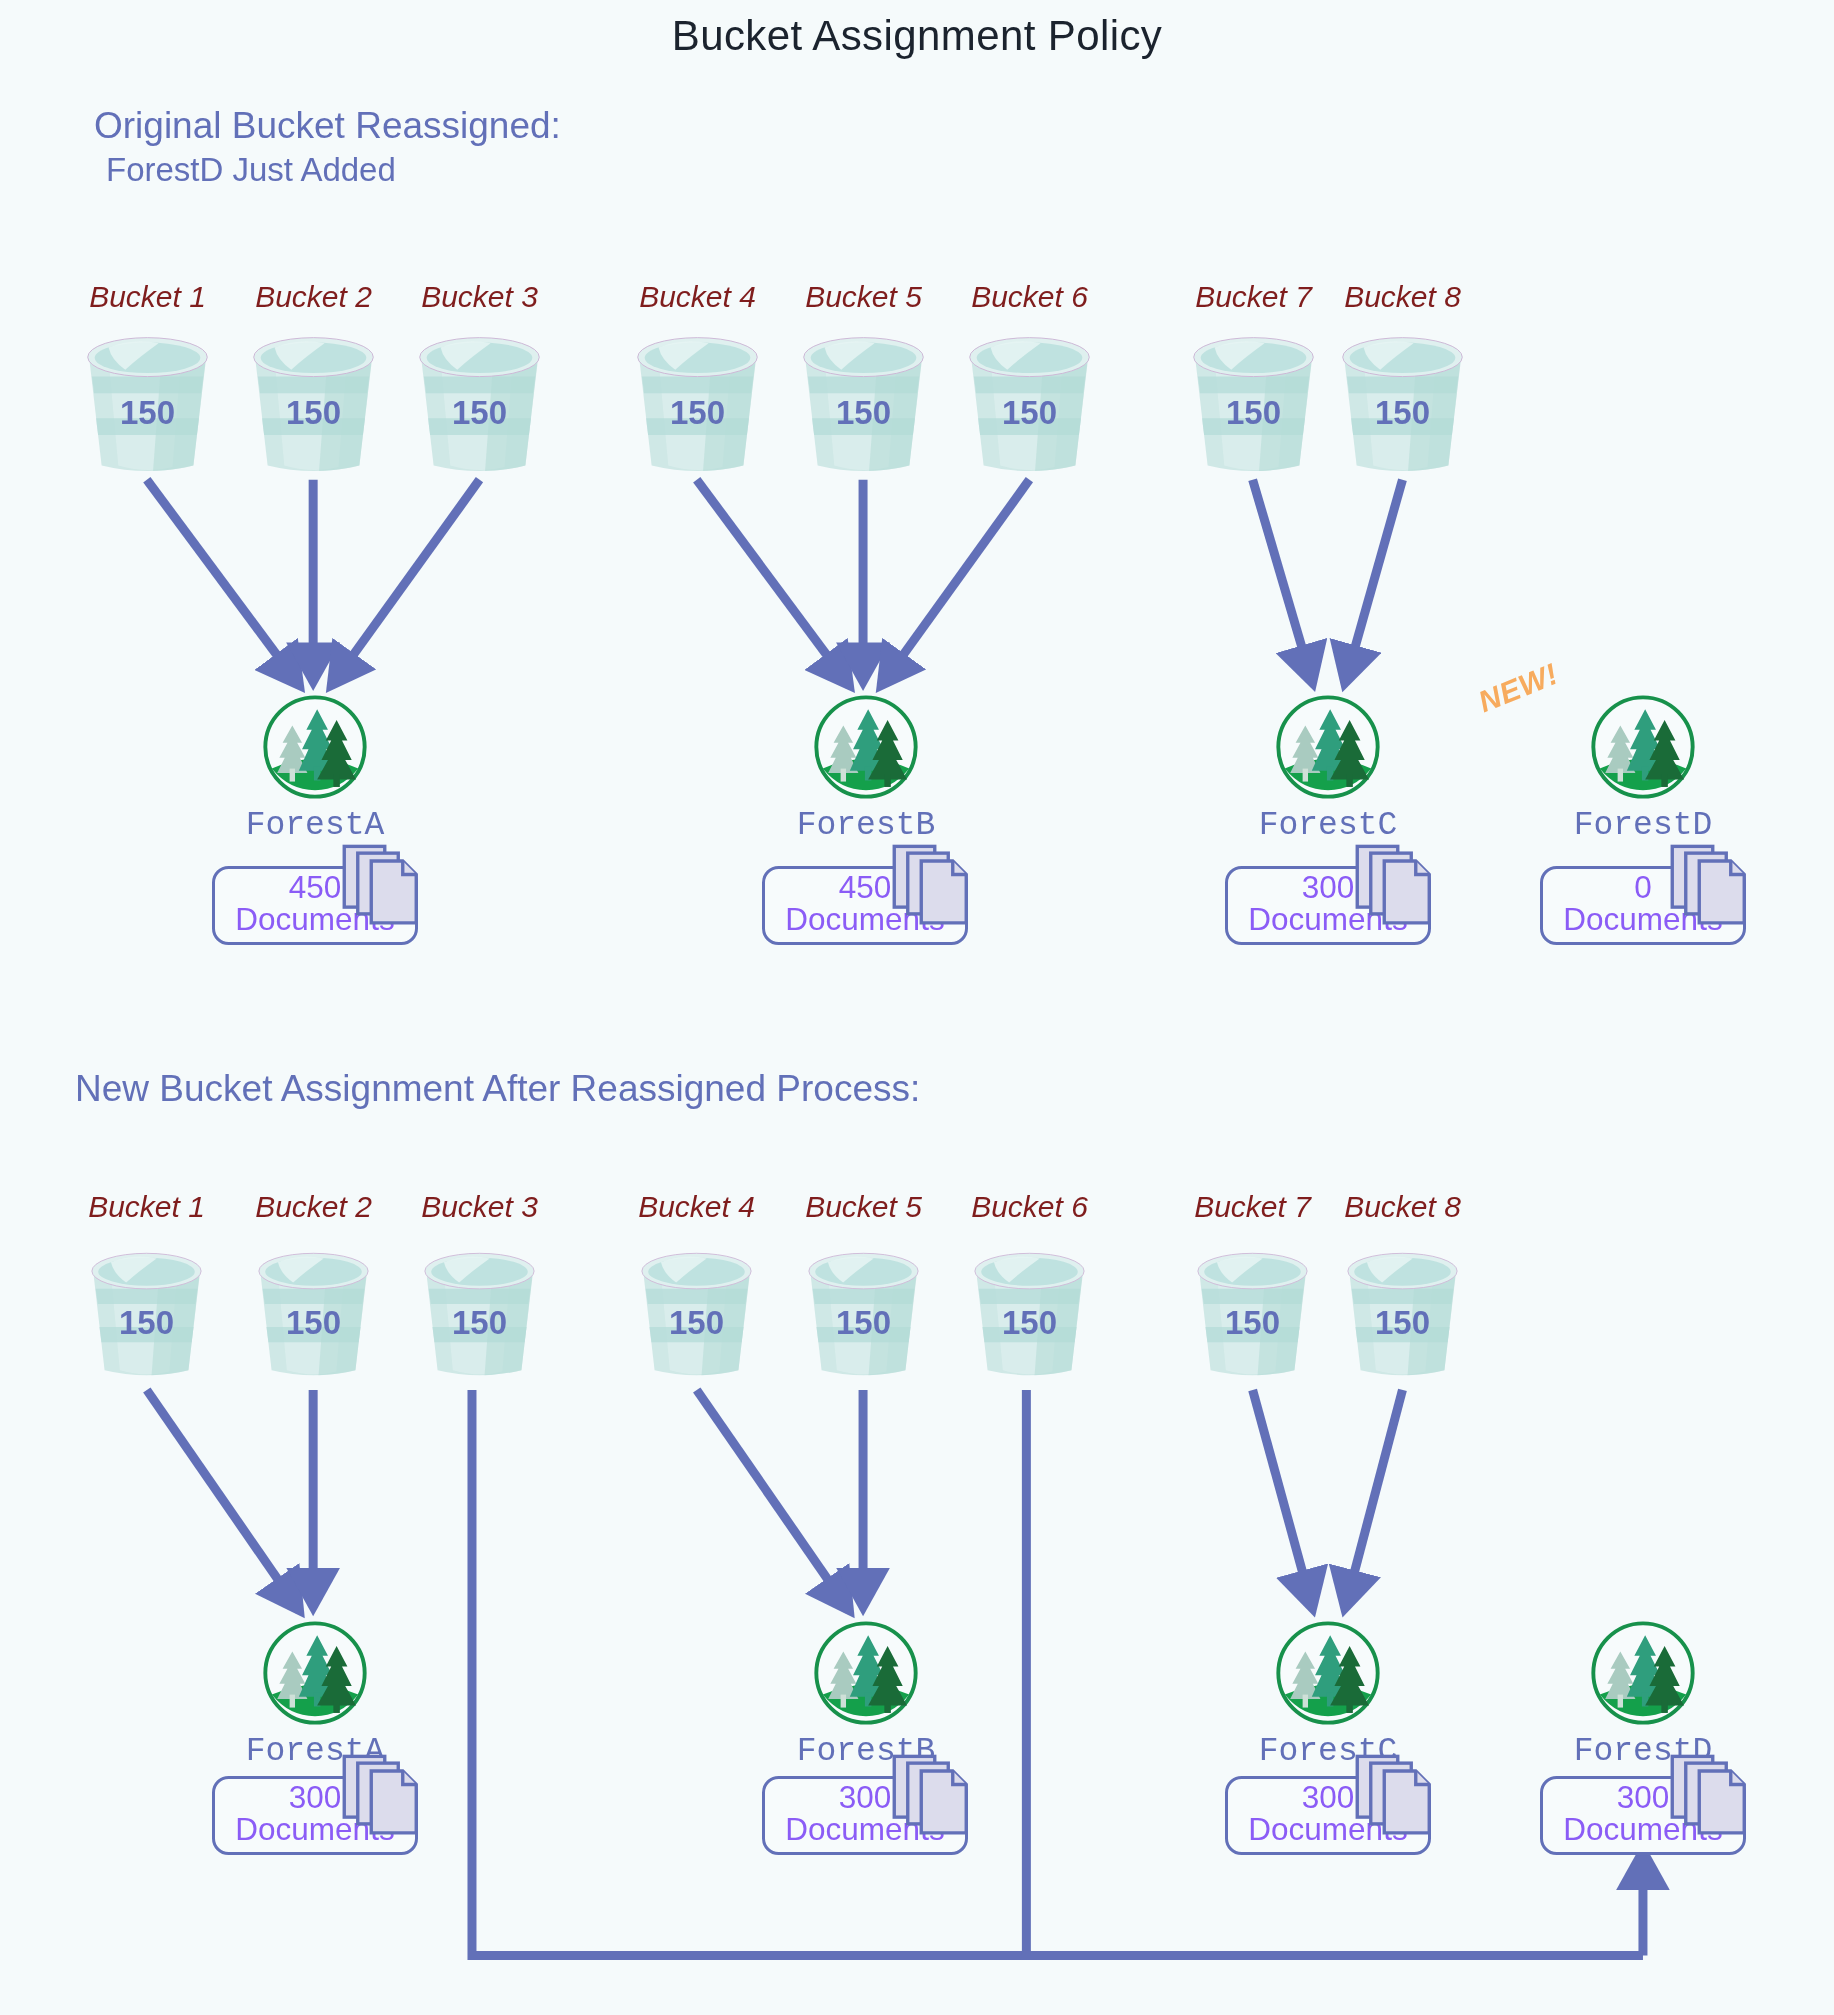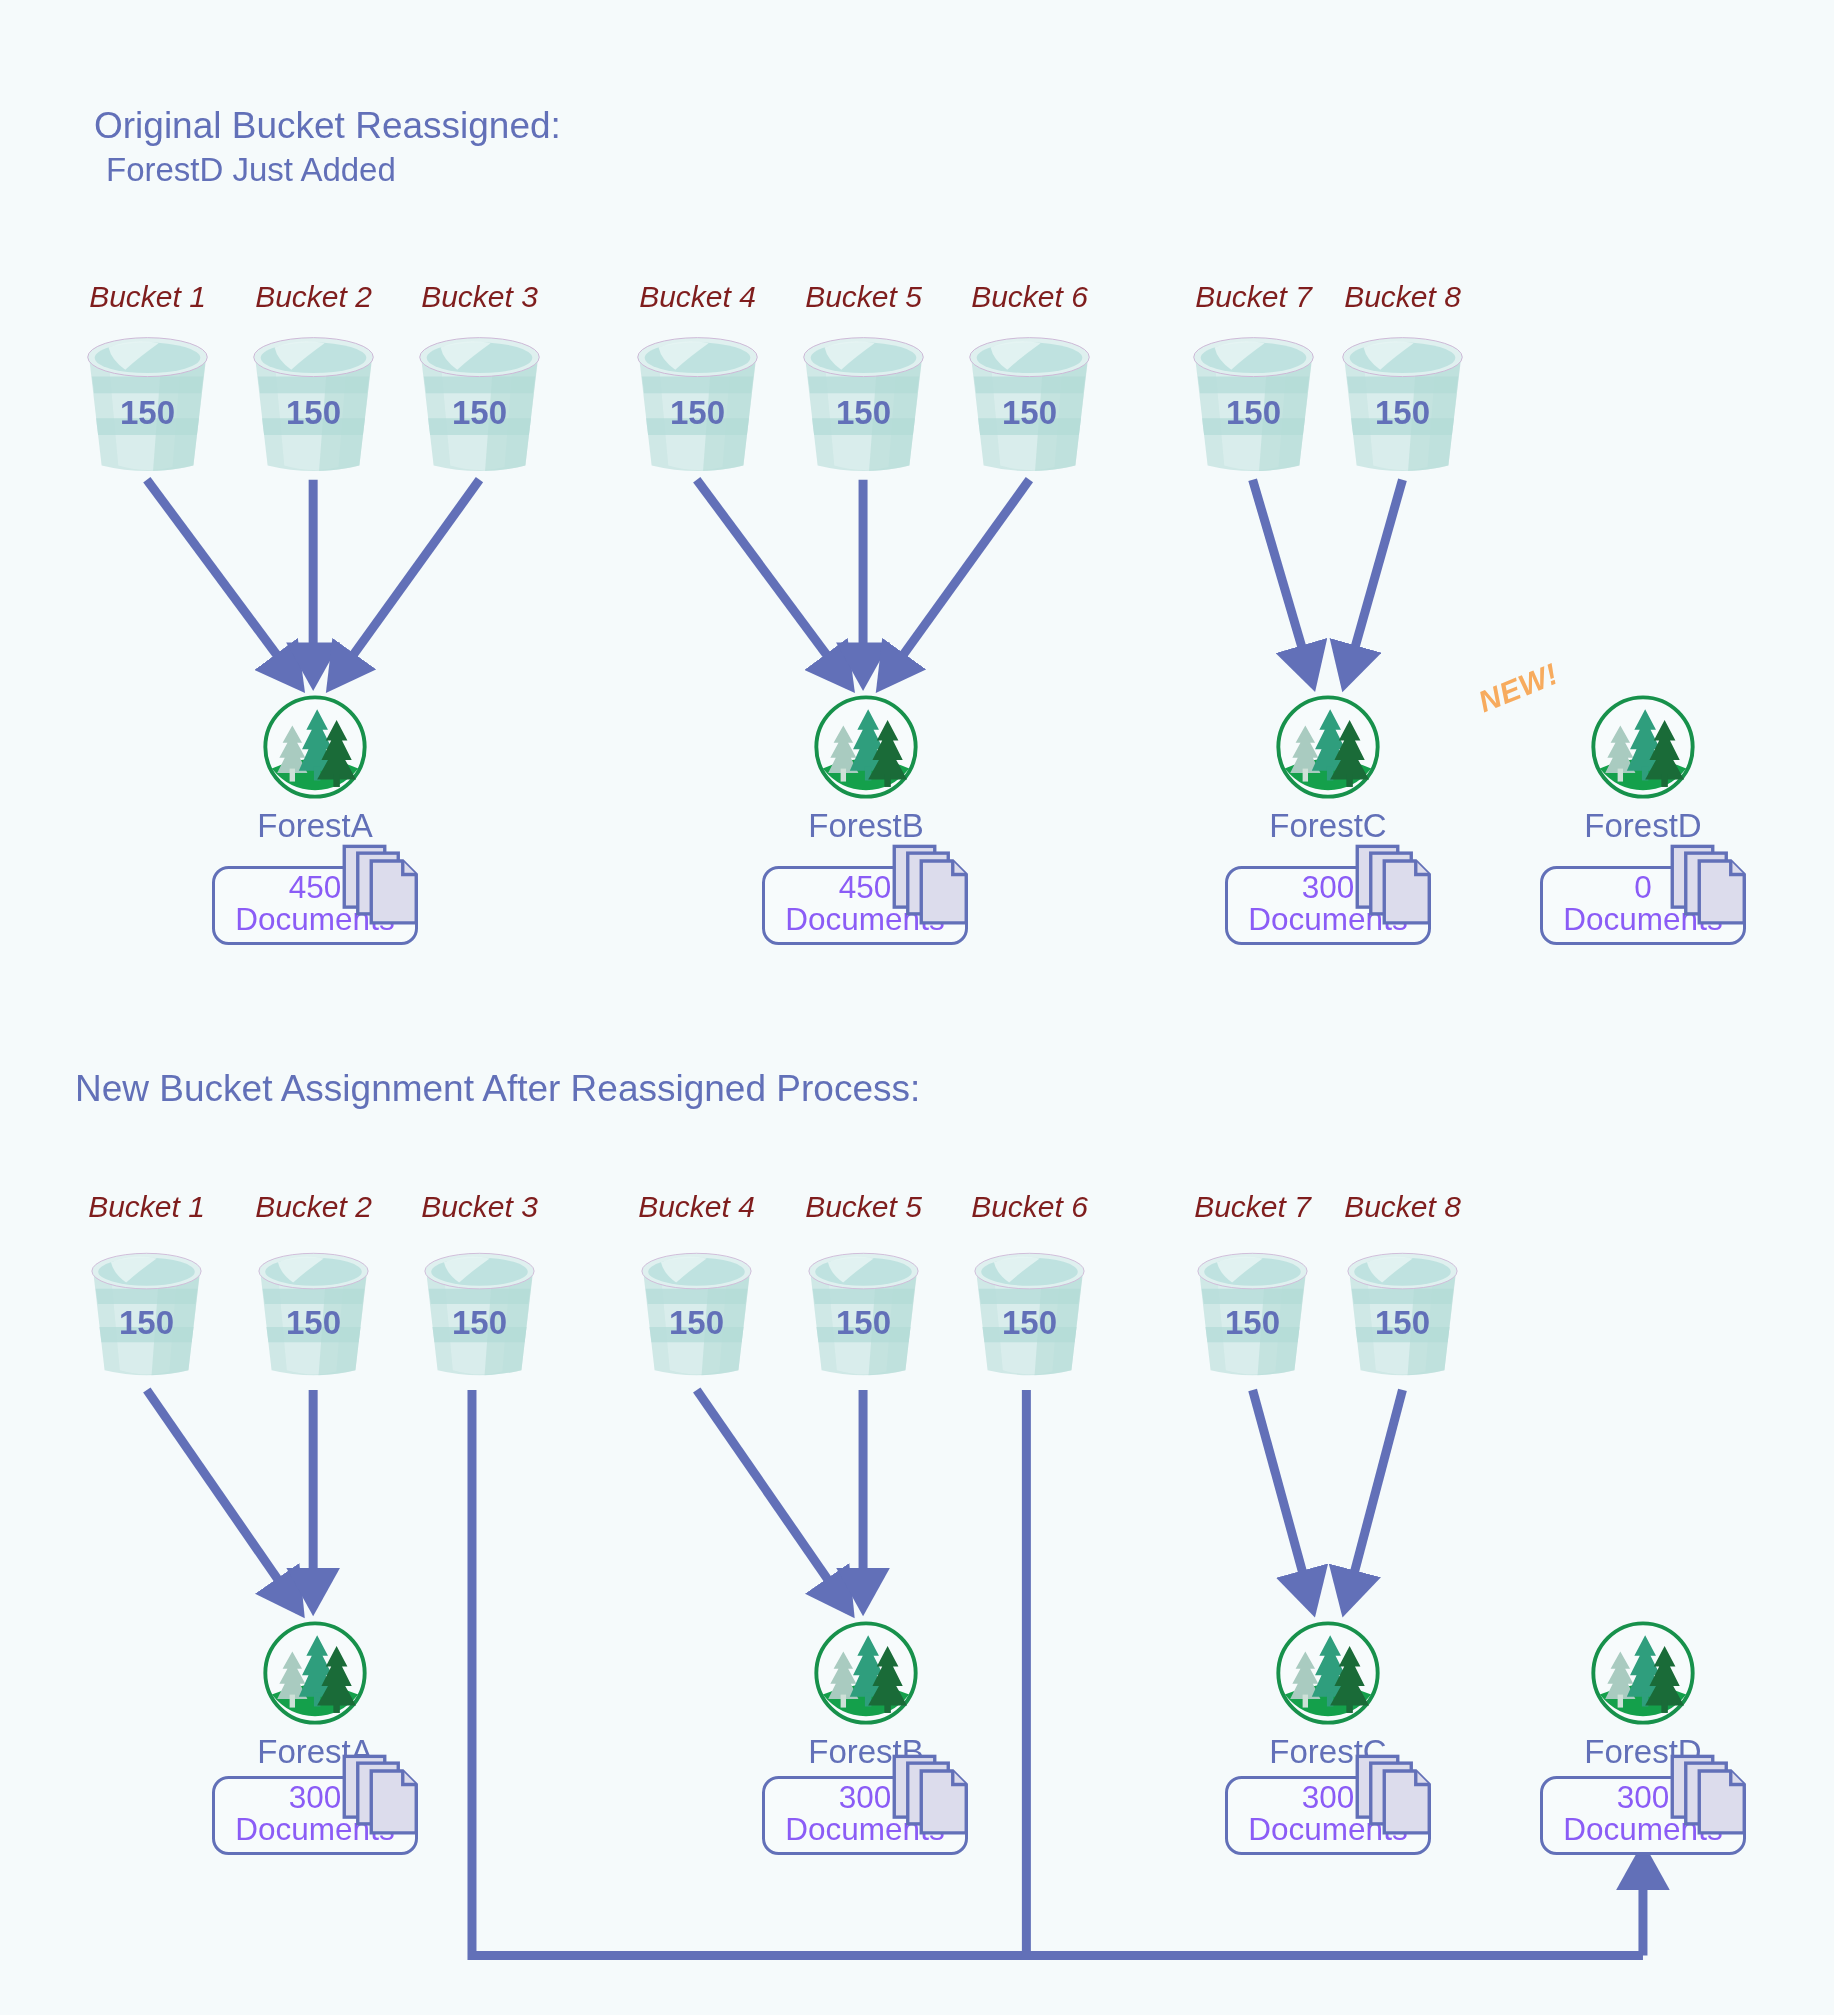--- a/index.html
+++ b/index.html
@@ -29,21 +29,21 @@
   }
   .bucket-count{
     position:absolute;left:50%;transform:translateX(-50%);
     font-size:33px;font-weight:bold;color:#6270b8;
   }
 
   
   .forest-wrap{position:absolute;}
   .forest-label{
     position:absolute;left:50%;transform:translateX(-50%);
-    font-size:33px;color:#6270b8;white-space:nowrap;
+    font-size:33px;color:#6270b8;white-space:nowrap;font-family:Liberation Mono, monospace;
   }
   .new-badge{
     position:absolute;font-size:30px;font-weight:bold;font-style:italic;
     color:#f7ab5e;transform:rotate(-22deg);white-space:nowrap;
     letter-spacing:0.7px;
   }
 
   
   .docbox{position:absolute;}
   .docbox .frame{
@@ -55,20 +55,21 @@
     position:absolute;left:0;top:4.5px;width:100%;
     text-align:center;font-size:31.5px;color:#8b5cf6;line-height:1.03;
   }
   .docbox .docicon{position:absolute;right:-4.5px;top:-22.5px;}
 </style>
 </head>
 <body>
 
 <div id="stage">
 
+  <div class="title">Bucket Assignment Policy</div>
 
   <div class="sec-h1" style="left:94px;top:105px;">Original Bucket Reassigned:</div>
   <div class="sec-h2" style="left:94px;top:151px;margin-left:12px;">ForestD Just Added</div>
 
   <svg class="layer" viewBox="0 0 2448 2689" width="1834" height="2015">
     <defs>
       <marker id="ah" markerWidth="6" markerHeight="6" refX="4.4" refY="3" orient="auto" markerUnits="strokeWidth">
         <path d="M0,0 L0,6 L5.4,3 Z" fill="#6270b8"></path>
       </marker>
       <marker id="ah2" markerWidth="6" markerHeight="6" refX="4.4" refY="3" orient="auto" markerUnits="strokeWidth">

